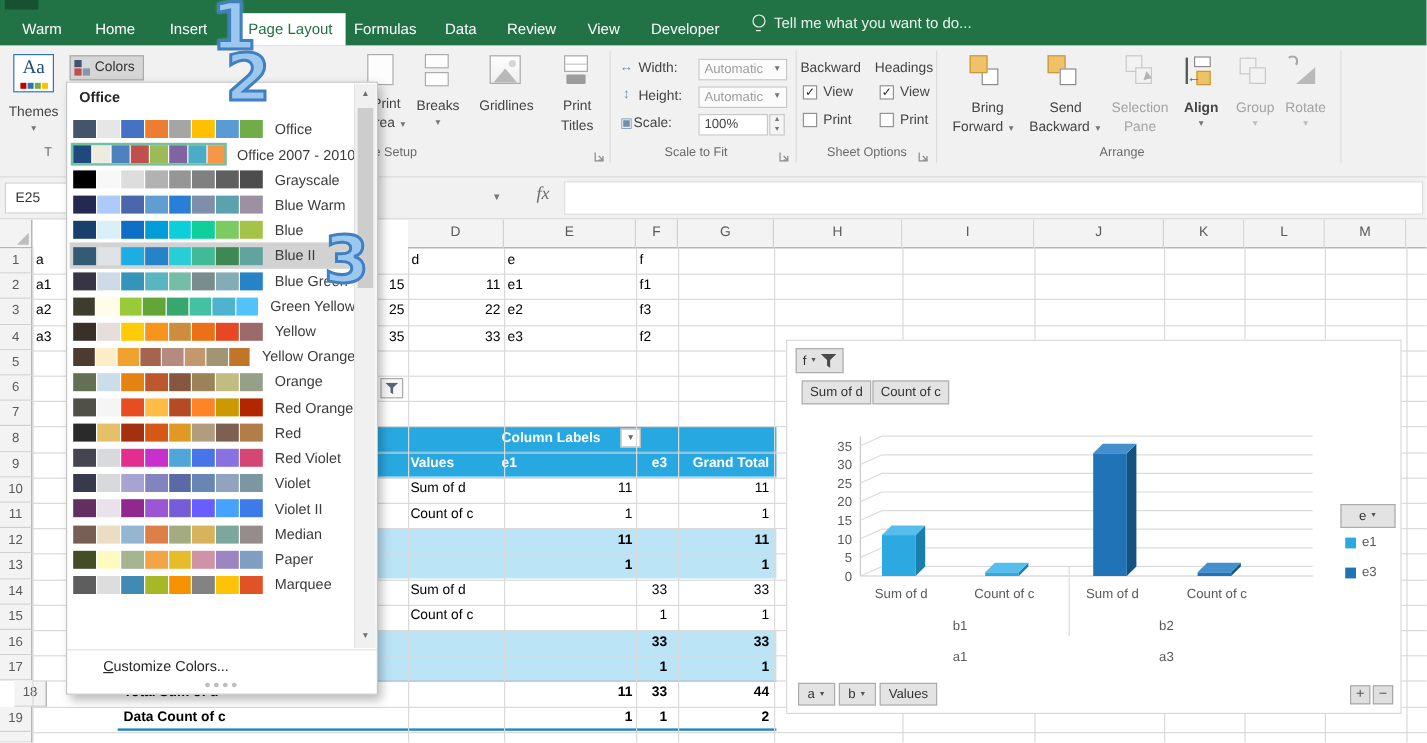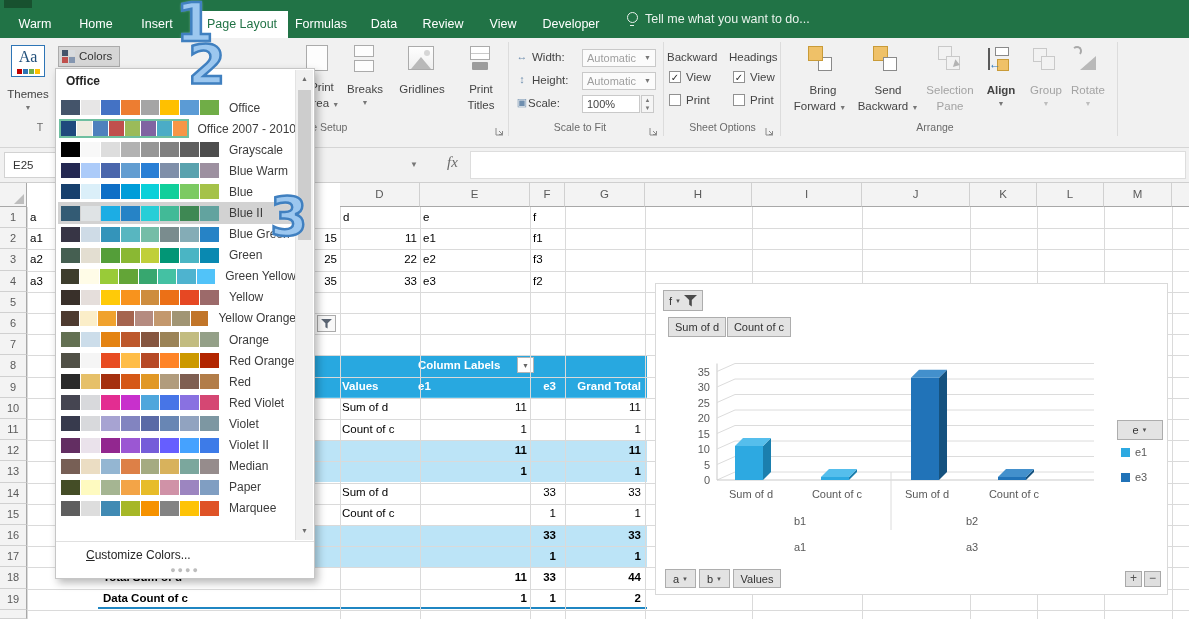--- a/index.html
+++ b/index.html
@@ -390,21 +390,21 @@
       <div class="rowhead" style="left: 0px; top: 172.4px; width: 27px; height: 21.2px;">8</div>
       <div class="rowhead" style="left: 0px; top: 193.6px; width: 27px; height: 21.2px;">9</div>
       <div class="rowhead" style="left: 0px; top: 214.8px; width: 27px; height: 21.2px;">10</div>
       <div class="rowhead" style="left: 0px; top: 236px; width: 27px; height: 21.2px;">11</div>
       <div class="rowhead" style="left: 0px; top: 257.2px; width: 27px; height: 21.2px;">12</div>
       <div class="rowhead" style="left: 0px; top: 278.4px; width: 27px; height: 21.2px;">13</div>
       <div class="rowhead" style="left: 0px; top: 299.6px; width: 27px; height: 21.2px;">14</div>
       <div class="rowhead" style="left: 0px; top: 320.8px; width: 27px; height: 21.2px;">15</div>
       <div class="rowhead" style="left: 0px; top: 342px; width: 27px; height: 21.2px;">16</div>
       <div class="rowhead" style="left: 0px; top: 363.2px; width: 27px; height: 21.2px;">17</div>
-      <div class="rowhead" style="left: 0px; top: 384.4px; width: 27px; height: 21.2px;">18</div>
+      <div class="rowhead" style="left: 12px; top: 384.4px; width: 27px; height: 21.2px;">18</div>
       <div class="rowhead" style="left: 0px; top: 405.6px; width: 27px; height: 21.2px;">19</div>
       <div class="rowhead" style="left: 0px; top: 426.8px; width: 27px; height: 9.2px;"></div>
       <div class="vline" style="left: 27px; top: 24px; height: 412px;"></div>
       <div class="vline" style="left: 340px; top: 24px; height: 412px;"></div>
       <div class="vline" style="left: 420px; top: 24px; height: 412px;"></div>
       <div class="vline" style="left: 530px; top: 24px; height: 412px;"></div>
       <div class="vline" style="left: 565px; top: 24px; height: 412px;"></div>
       <div class="vline" style="left: 645px; top: 24px; height: 412px;"></div>
       <div class="vline" style="left: 752px; top: 24px; height: 412px;"></div>
       <div class="vline" style="left: 862px; top: 24px; height: 412px;"></div>
@@ -619,33 +619,20 @@
             <div class="sw" style="background: rgb(88, 182, 192);"></div>
             <div class="sw" style="background: rgb(117, 189, 167);"></div>
             <div class="sw" style="background: rgb(122, 140, 142);"></div>
             <div class="sw" style="background: rgb(132, 172, 182);"></div>
             <div class="sw" style="background: rgb(38, 131, 198);"></div>
           </div>
           <div class="tlabel">Blue Green</div>
         </div>
         <div class="theme-item">
           <div class="strip">
-            <div class="sw" style="background: rgb(69, 95, 81);"></div>
-            <div class="sw" style="background: rgb(227, 222, 209);"></div>
-            <div class="sw" style="background: rgb(84, 158, 57);"></div>
-            <div class="sw" style="background: rgb(138, 184, 51);"></div>
-            <div class="sw" style="background: rgb(192, 207, 58);"></div>
-            <div class="sw" style="background: rgb(2, 150, 118);"></div>
-            <div class="sw" style="background: rgb(74, 181, 196);"></div>
-            <div class="sw" style="background: rgb(9, 137, 177);"></div>
-          </div>
-          <div class="tlabel">Green</div>
-        </div>
-        <div class="theme-item">
-          <div class="strip">
             <div class="sw" style="background: rgb(62, 61, 45);"></div>
             <div class="sw" style="background: rgb(255, 252, 231);"></div>
             <div class="sw" style="background: rgb(153, 203, 56);"></div>
             <div class="sw" style="background: rgb(99, 165, 55);"></div>
             <div class="sw" style="background: rgb(55, 167, 111);"></div>
             <div class="sw" style="background: rgb(68, 193, 163);"></div>
             <div class="sw" style="background: rgb(78, 179, 207);"></div>
             <div class="sw" style="background: rgb(81, 195, 249);"></div>
           </div>
           <div class="tlabel">Green Yellow</div>

